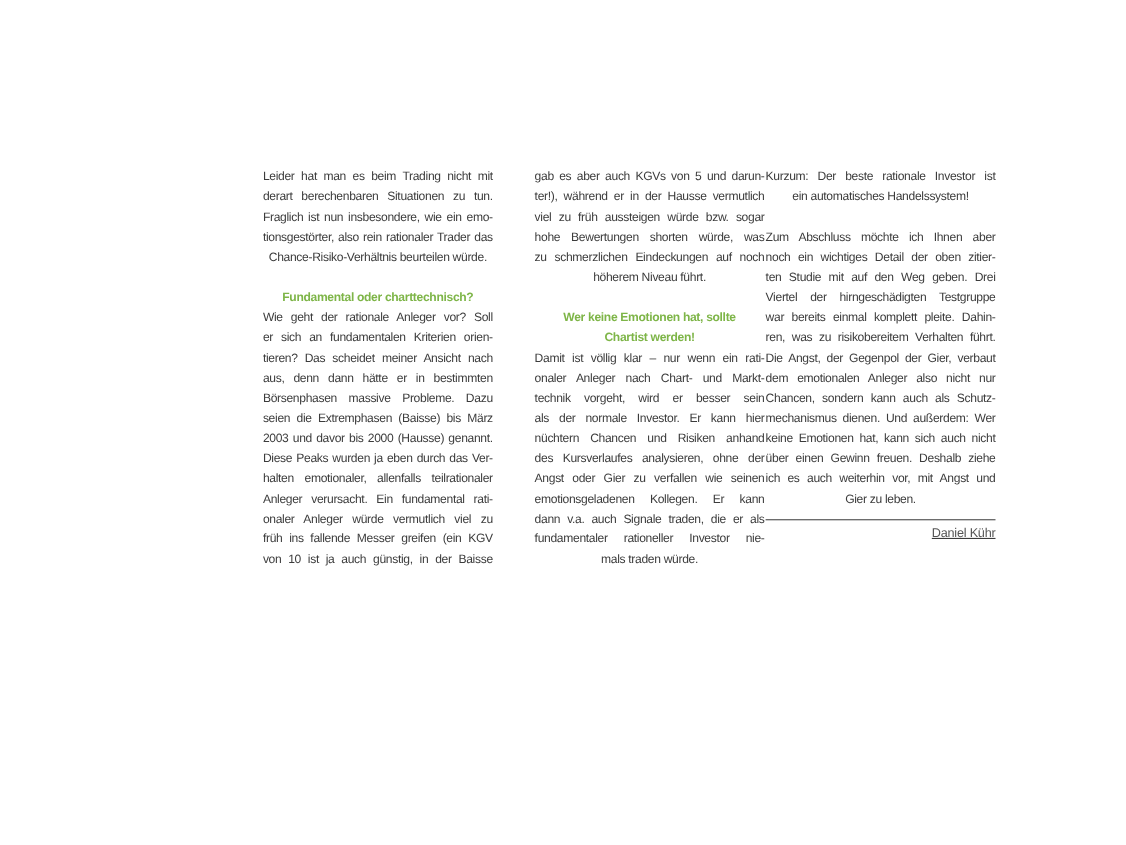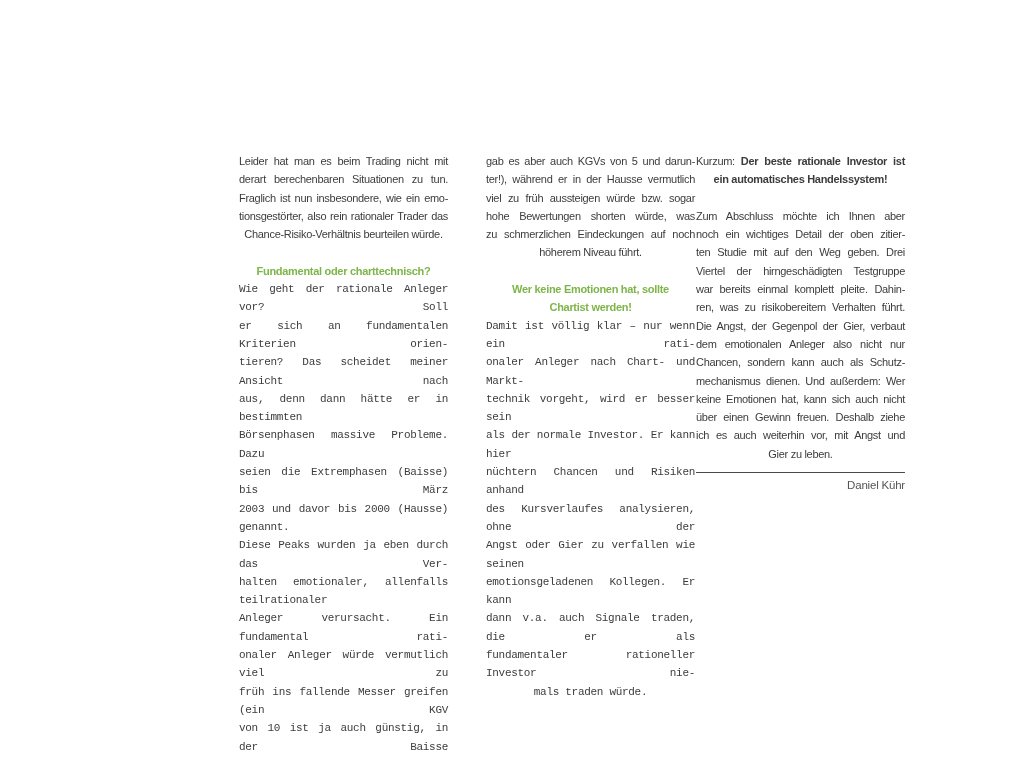--- a/index.html
+++ b/index.html
@@ -22,36 +22,36 @@
     font-size: 11px;
     line-height: 18.3px;
     letter-spacing: -0.3px;
     color: #3c3c3c;
   }
   .col1 { left: 239px; }
   .col2 { left: 486px; }
   .col3 { left: 696px; }
 
   .block + .block { margin-top: 18.3px; }
-  .heading + .block { margin-top: 0; font-family: Liberation Mono, monospace; }
+  .heading + .block { margin-top: 0; }
 
   .line { text-align: center; }
   .line.j {
     text-align: justify;
     text-align-last: justify;
     -moz-text-align-last: justify;
   }
   .heading .line {
     color: var(--heading-color, #7eb548);
     font-weight: bold;
     text-align: center;
   }
-  .b { font-weight: bold; }
+  .b { font-weight: normal; }
 
-  .sig { margin-top: 9px; }
+  .sig { margin-top: 9px; text-decoration: underline; }
   .block + .sig { margin-top: 9px; }
   .sig-rule {
     height: 0;
     border-top: 1px solid #4a4a4a;
     margin-bottom: 3px;
   }
   .sig-name {
     text-align: right;
     color: #555555;
     font-size: 11.5px;

